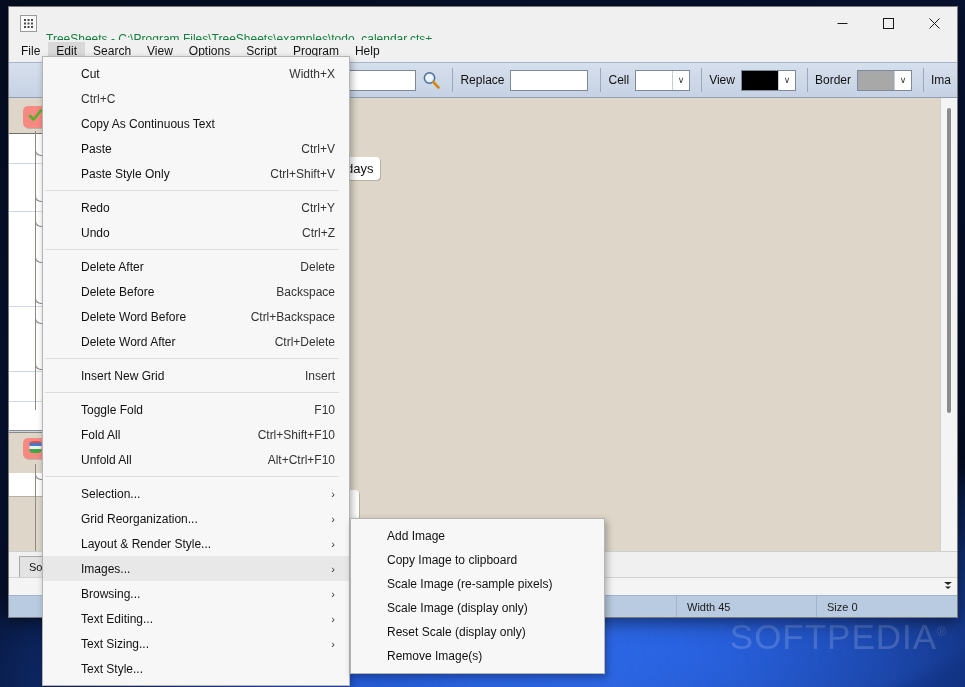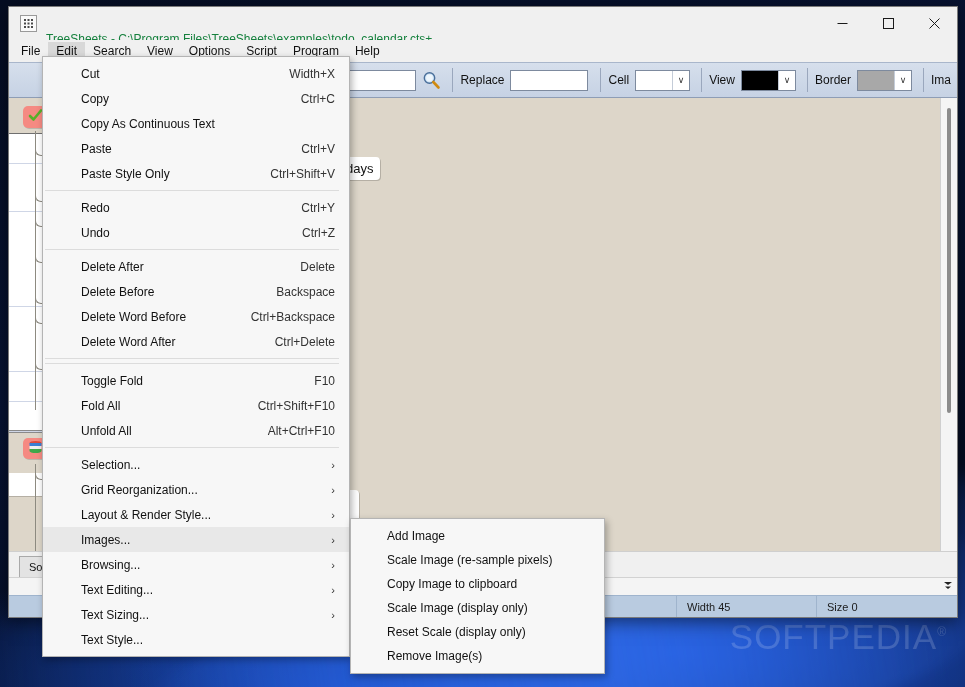--- a/index.html
+++ b/index.html
@@ -522,21 +522,20 @@
     </div>
   </div>
 </div>
 
 <div id="edit-menu">
     <div class="mi">
       <span class="lbl">Cut</span>
       <span class="accel">Width+X</span>
     </div>
     <div class="mi">
-      <span class="lbl">Copy</span>
       <span class="accel">Ctrl+C</span>
     </div>
     <div class="mi">
       <span class="lbl">Copy As Continuous Text</span>
     </div>
     <div class="mi">
       <span class="lbl">Paste</span>
       <span class="accel">Ctrl+V</span>
     </div>
     <div class="mi">
@@ -563,20 +562,24 @@
     </div>
     <div class="mi">
       <span class="lbl">Delete Word Before</span>
       <span class="accel">Ctrl+Backspace</span>
     </div>
     <div class="mi">
       <span class="lbl">Delete Word After</span>
       <span class="accel">Ctrl+Delete</span>
     </div>
     <div class="msep"></div>
+    <div class="mi">
+      <span class="lbl">Insert New Grid</span>
+      <span class="accel">Insert</span>
+    </div>
     <div class="msep"></div>
     <div class="mi">
       <span class="lbl">Toggle Fold</span>
       <span class="accel">F10</span>
     </div>
     <div class="mi">
       <span class="lbl">Fold All</span>
       <span class="accel">Ctrl+Shift+F10</span>
     </div>
     <div class="mi">
@@ -615,26 +618,26 @@
     <div class="mi">
       <span class="lbl">Text Style...</span>
     </div>
   </div>
 
 <div id="images-submenu">
     <div class="mi">
       <span class="lbl">Add Image</span>
     </div>
     <div class="mi">
+      <span class="lbl">Copy Image to clipboard</span>
+    </div>
+    <div class="mi">
       <span class="lbl">Scale Image (re-sample pixels)</span>
     </div>
     <div class="mi">
-      <span class="lbl">Copy Image to clipboard</span>
-    </div>
-    <div class="mi">
       <span class="lbl">Scale Image (display only)</span>
     </div>
     <div class="mi">
       <span class="lbl">Reset Scale (display only)</span>
     </div>
     <div class="mi">
       <span class="lbl">Remove Image(s)</span>
     </div>
   </div>
 

